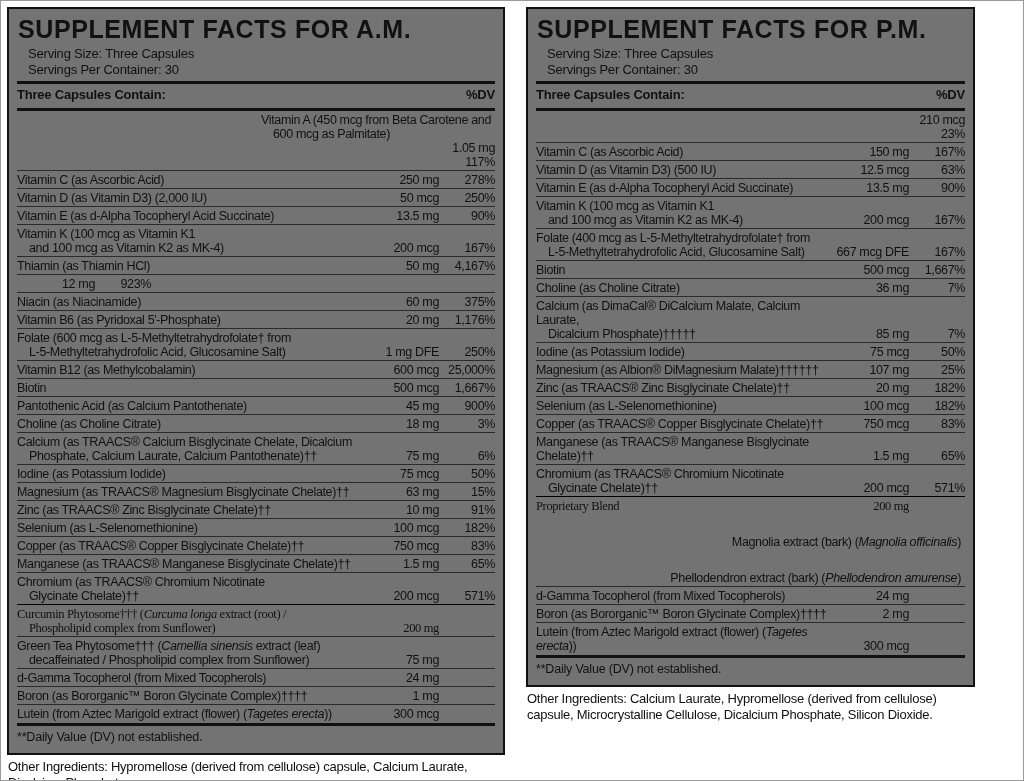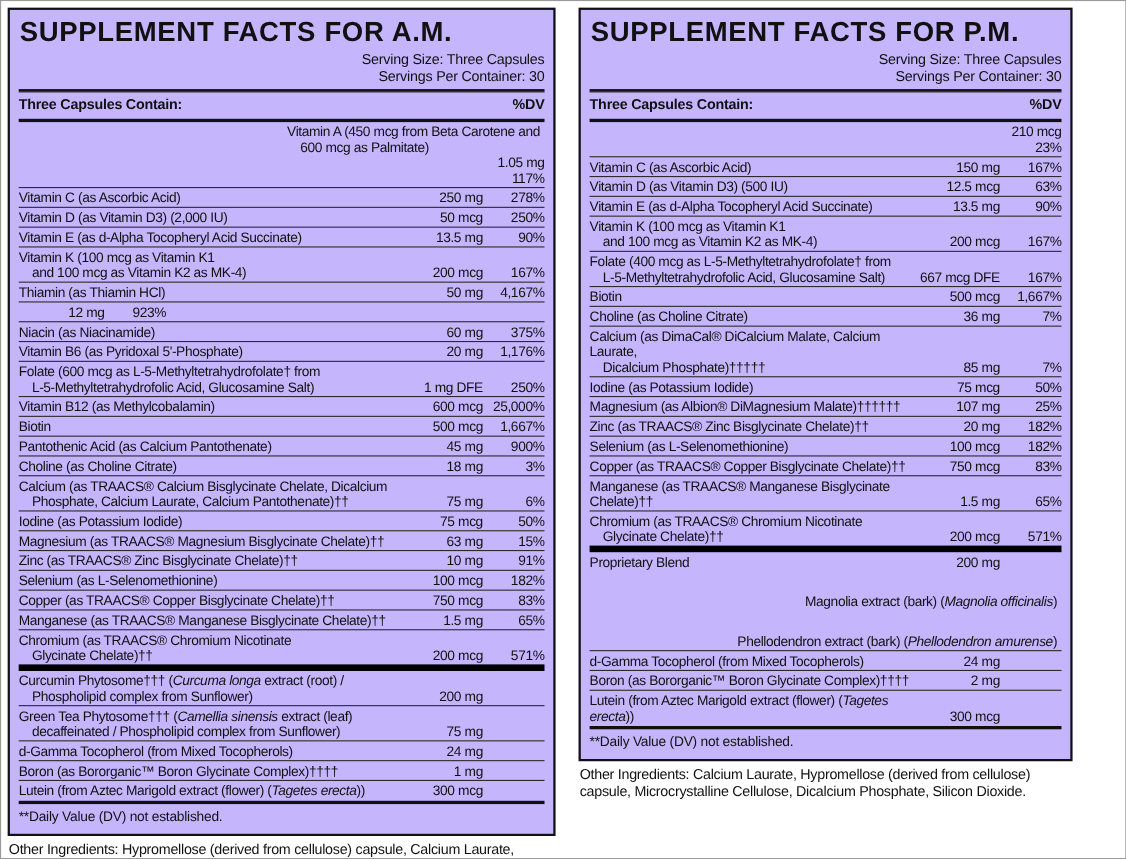--- a/index.html
+++ b/index.html
@@ -2,34 +2,34 @@
 <html><head>
 <meta charset="utf-8">
 <style>
   * { margin:0; padding:0; box-sizing:border-box; }
   html,body { width:1024px; height:781px; background:#ffffff; overflow:hidden;
     font-family:"Liberation Sans", sans-serif; color:#111; }
   .frame { position:absolute; inset:0; border:1px solid #9a9a9a; pointer-events:none; }
   .wrap { display:flex; align-items:flex-start; gap:21px; padding:7px 10px 0 7px; }
   .col { width:498px; }
   .col.pm { width:449px; }
-  .facts-box { border:2px solid #111; background:#c4b5fd; padding:5px 8px 6px 8px; }
+  .facts-box { border:2px solid #111; background:#737373; padding:5px 8px 6px 8px; }
   .title { font-size:25px; font-weight:700; letter-spacing:0.6px; line-height:29px;
     white-space:nowrap; margin:1px 0 2px 1px; }
-  .serv { font-size:13px; font-weight:400; line-height:15.5px; margin-left:0; letter-spacing:-0.2px;text-align:right; }
+  .serv { font-size:13px; font-weight:400; line-height:15.5px; margin-left:11px; letter-spacing:-0.2px; }
   .rule-double { height:3px; border-top:2px solid #111; border-bottom:1px solid #111; margin:4px 0 0 0; }
   .hdr-row { display:flex; align-items:flex-end; font-weight:700; font-size:13px;
     padding:3px 0 2px 0; letter-spacing:-0.2px; }
   .hdr-row .hname { flex:1; }
   .hdr-row .hdv { width:56px; text-align:right; }
   .rows { }
   .row { display:flex; align-items:flex-end; padding:2px 0 1px 0; font-size:12.5px;
     line-height:14px; letter-spacing:-0.35px; }
   .row.sep-thin { border-top:1px solid #2b2b2b; }
-  .row.sep-thick { border-top:6px solid #000000; }
+  .row.sep-thick { border-top:1px solid #000000;font-family:Liberation Serif, serif; }
   .row.sep-none { border-top:none;flex-direction:column; }
   .row .name { flex:1; padding-right:4px; }
   .row .amt { width:78px; text-align:right; white-space:nowrap; }
   .row .dv { width:56px; text-align:right; white-space:nowrap; }
   .row.sub .name { padding-left:13px;margin-top:19px; }
   .ind { display:inline-block; width:12px; }
   .footnote { border-top:3px solid #111; margin-top:1px; padding:4px 0 3px 0;
     font-size:12.5px; letter-spacing:-0.2px; }
   .other { font-size:13px; line-height:16px; letter-spacing:-0.25px; margin:4px 0 0 1px; }
   i { font-style:italic; }

